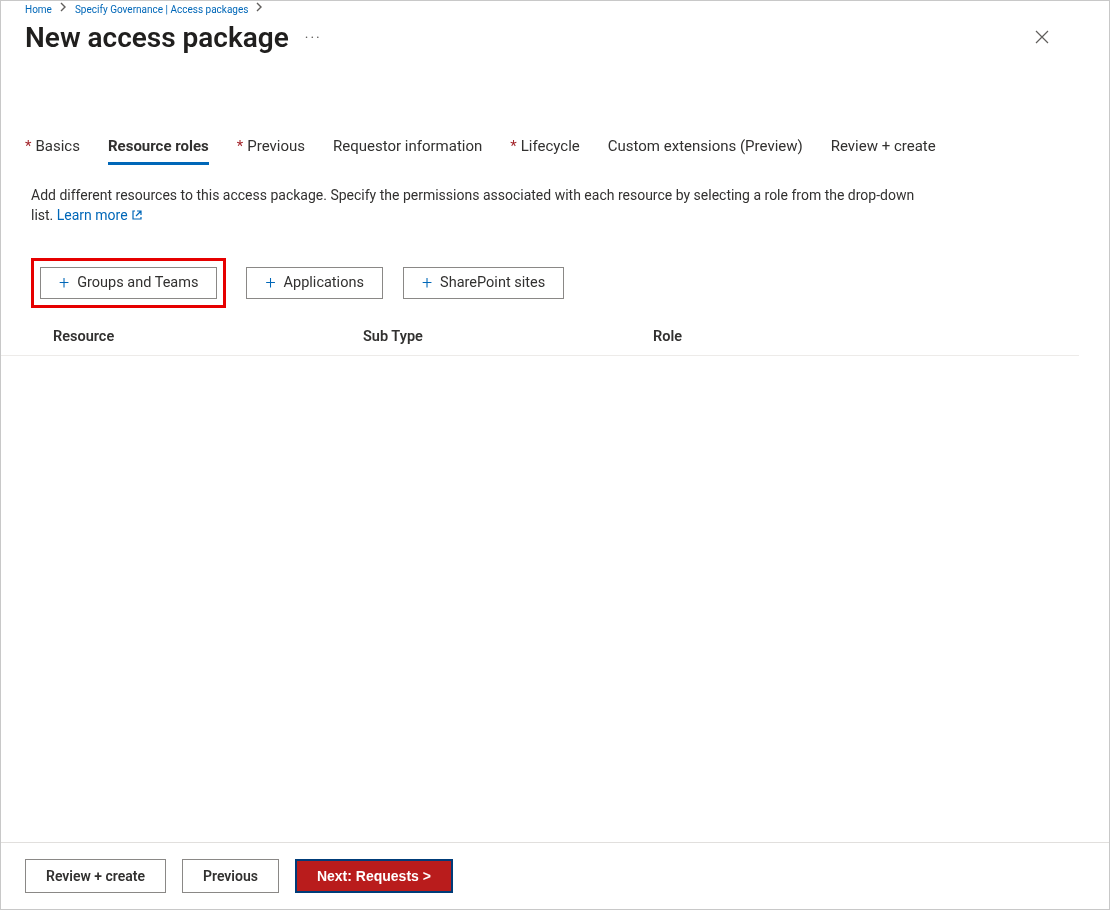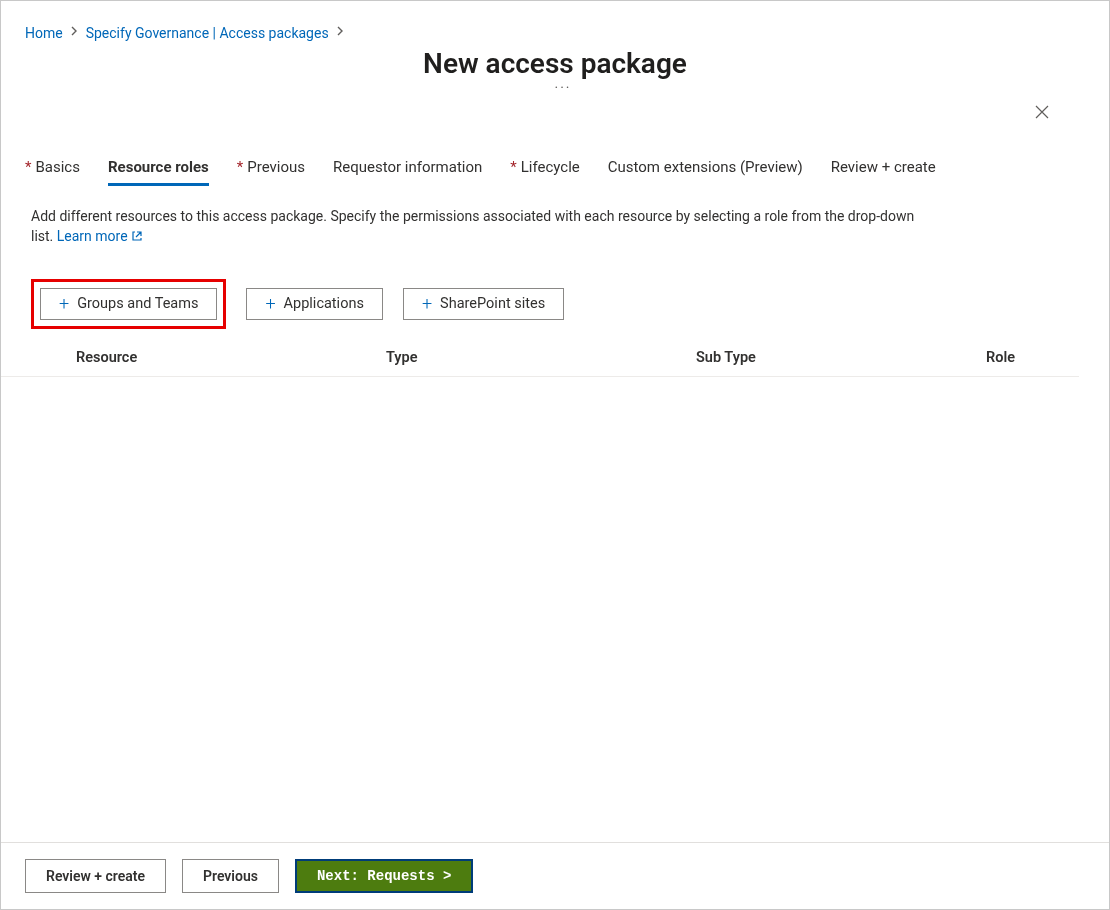--- a/index.html
+++ b/index.html
@@ -14,39 +14,38 @@
     width: 1110px;
     height: 910px;
     border: 1px solid #c8c8c8;
     position: relative;
     display: flex;
     flex-direction: column;
     background:#fff;
   }
   .breadcrumb {
     display: flex;
-    align-items: flex-start;
-    padding: 24px 24px 0 24px;
-    font-size: 14px;
+    align-items: flex-end;
+    padding: 0 24px 0 24px;
+    font-size: 10px;
   }
   .breadcrumb a {
     color: #0067b8;
     text-decoration: none;
     cursor: pointer;
   }
   .breadcrumb .chev {
     color: #605e5c;
     margin: 0 8px;
     font-size: 12px;
   }
   .title-row {
     display: flex;
     align-items: center;
     padding: 6px 24px 0 24px;
-    flex-direction: column;
   }
   .title {
     font-size: 28px;
     font-weight: 600;
     color: #201f1e;
   }
   .title-ellipsis {
     margin-left: 16px;
     color: #605e5c;
     letter-spacing: 2px;
@@ -56,21 +55,21 @@
     margin-left: auto;
     margin-right: 30px;
     font-size: 18px;
     color: #605e5c;
     cursor: pointer;
     padding: 6px;
   }
   .tabs {
     display: flex;
     align-items: flex-end;
-    margin-top: 29px;
+    margin-top: 83px;
     padding: 0 24px;
   }
   .tab {
     position: relative;
     padding: 0 0 10px 0;
     margin-right: 28px;
     font-size: 15px;
     color: #323130;
     cursor: pointer;
     white-space: nowrap;
@@ -131,21 +130,21 @@
     line-height: 1;
     margin-right: 8px;
   }
   .highlight-box {
     border: 3px solid #e60000;
     padding: 6px 6px;
     display: inline-flex;
   }
   .table-head {
     display: flex;
-    padding: 20px 30px 10px 75px;
+    padding: 20px 30px 10px 52px;
     font-size: 14.5px;
     font-weight: 600;
     border-bottom: 1px solid #edebe9;
     margin: 0 30px 0 0;
   }
   .col-resource { width: 310px; }
   .col-type     { width: 310px; }
   .col-subtype  { width: 290px; }
   .col-role     { flex: 1; text-align: left; }
   .spacer { flex: 1; }
@@ -160,27 +159,27 @@
     background: #fff;
     padding: 8px 20px;
     font-size: 14px;
     font-weight: 600;
     cursor: pointer;
     font-family: inherit;
     color: #323130;
   }
   .btn-primary {
     border: 2px solid #003c79;
-    background: #4d7c0f;
+    background: #b91c1c;
     color: #fff;
     padding: 6px 20px;
     font-size: 14px;
     font-weight: 600;
     cursor: pointer;
-    font-family: Liberation Mono, monospace;
+    font-family: Liberation Sans, sans-serif;
   }
 </style>
 </head>
 <body>
 
 <div class="page">
 
   <div class="breadcrumb">
     <a>Home</a>
     <span class="chev">
@@ -249,21 +248,20 @@
       <span>Applications</span>
     </button>
     <button class="add-btn">
       <span class="plus">+</span>
       <span>SharePoint sites</span>
     </button>
   </div>
 
   <div class="table-head">
     <div class="col-resource">Resource</div>
-    <div class="col-type">Type</div>
     <div class="col-subtype">Sub Type</div>
     <div class="col-role">Role</div>
   </div>
 
   <div class="spacer"></div>
 
   <div class="footer">
     <button class="btn-secondary">Review + create</button>
     <button class="btn-secondary">Previous</button>
     <button class="btn-primary">Next: Requests &gt;</button>

